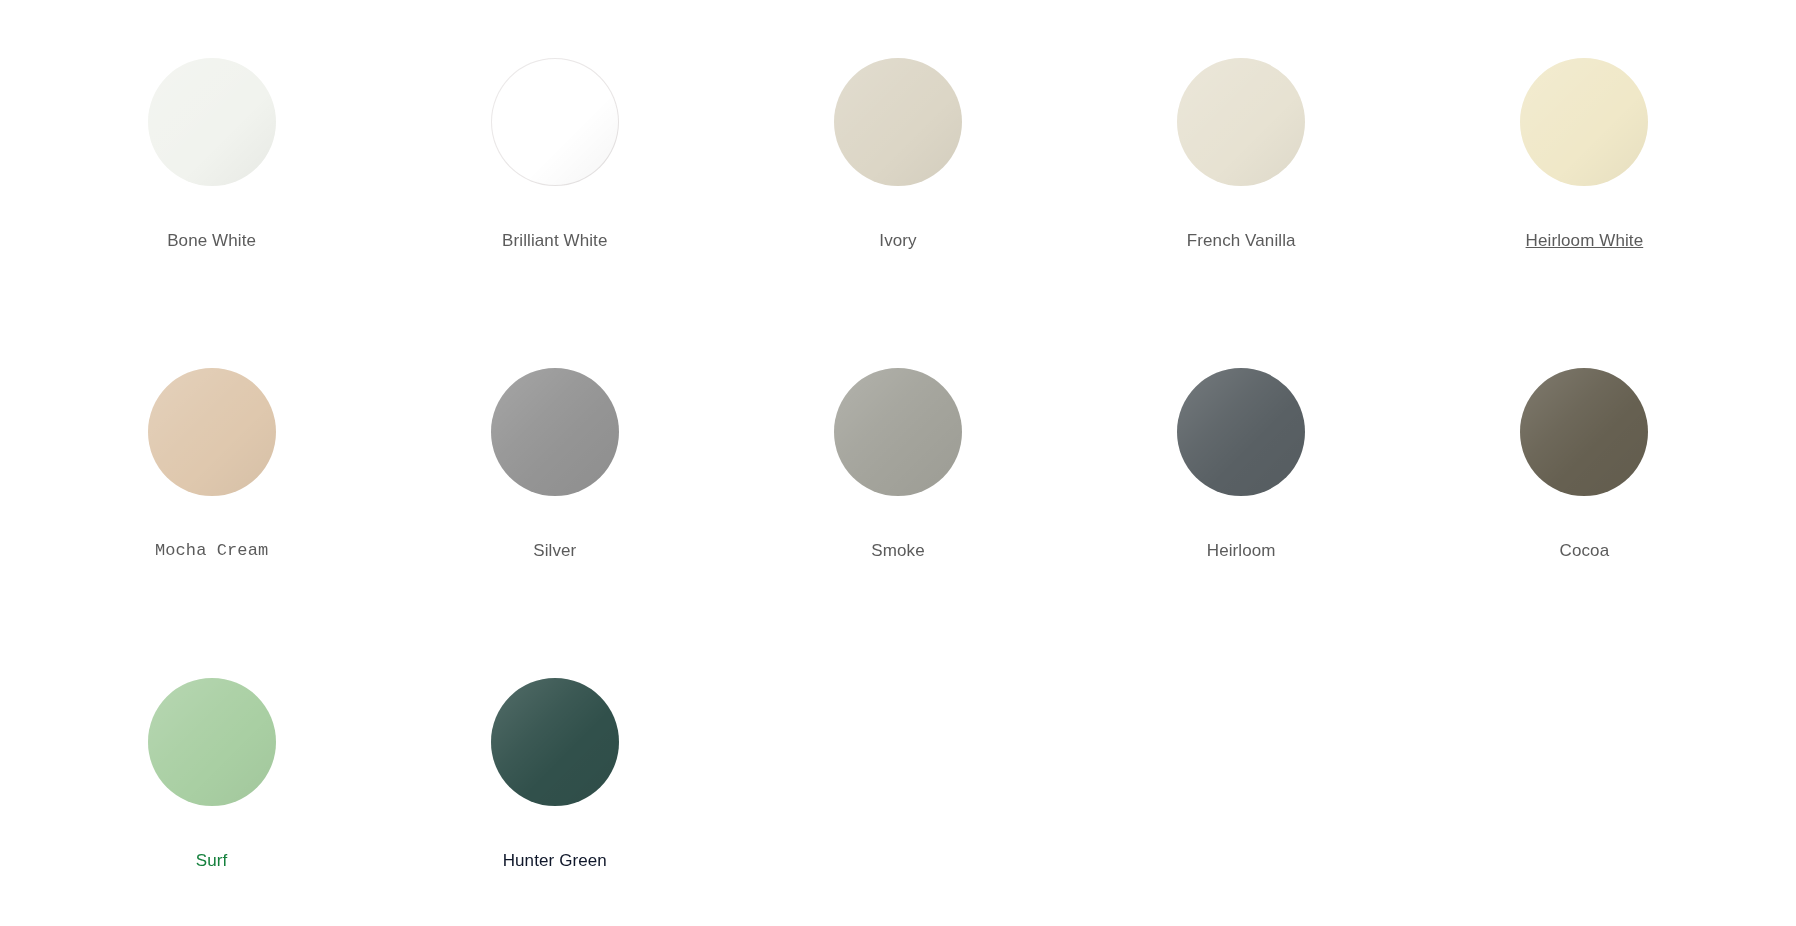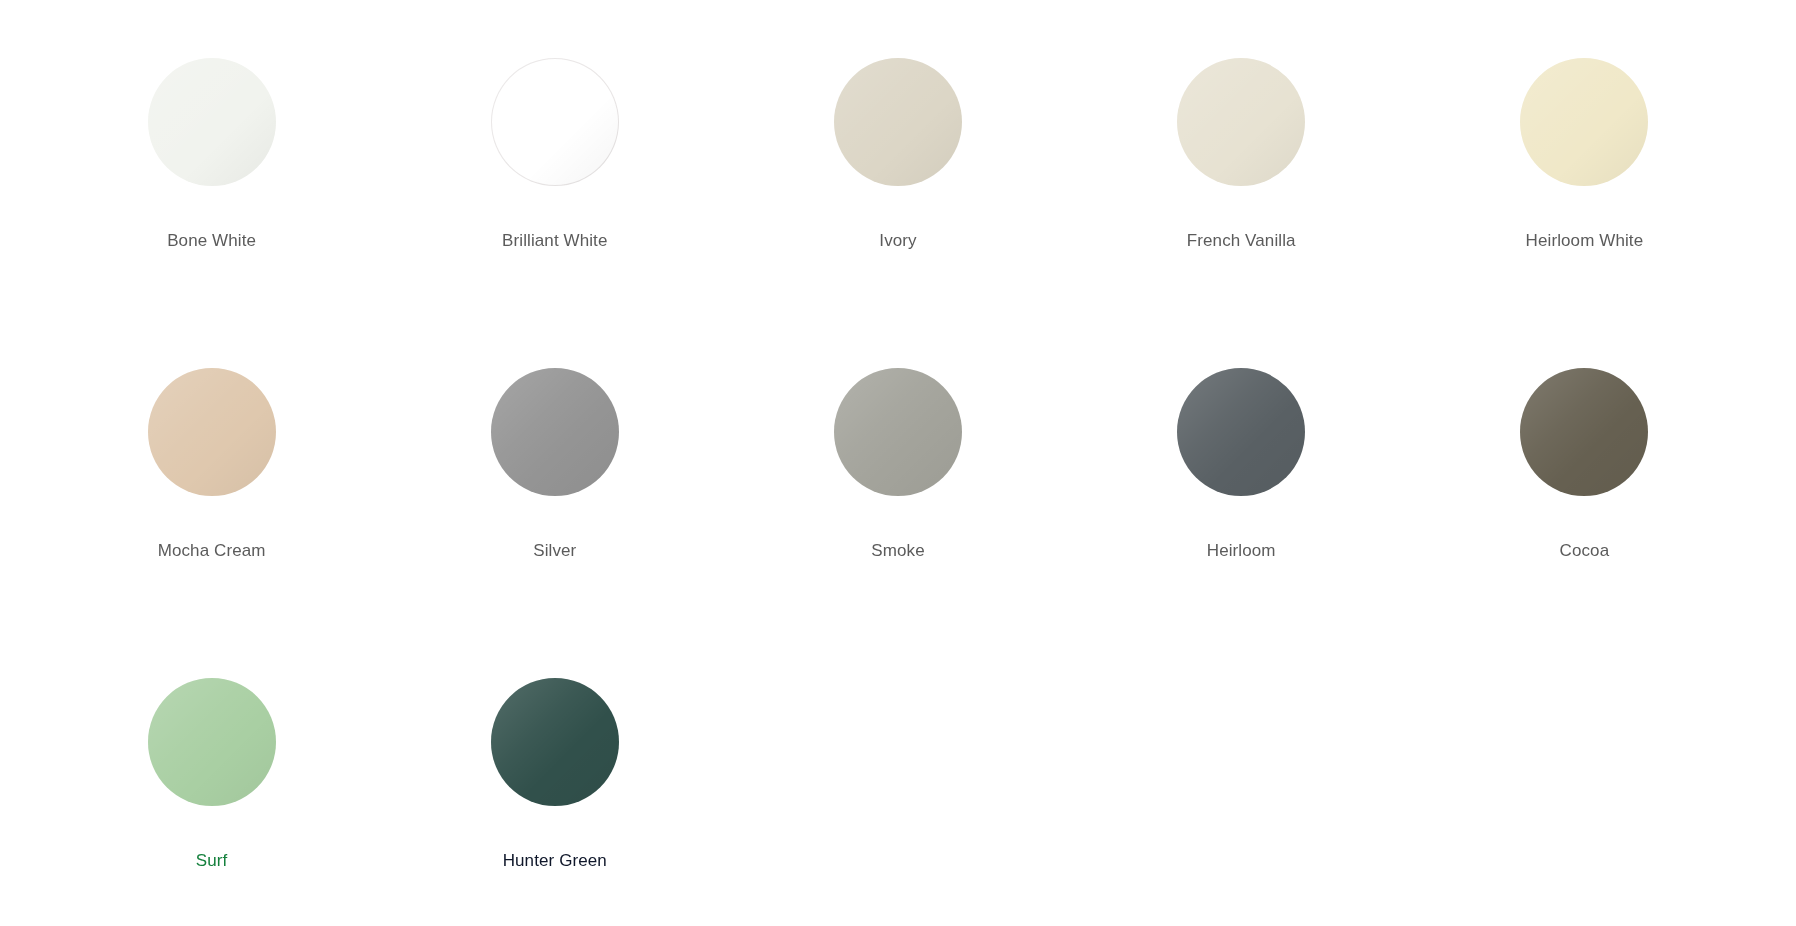--- a/index.html
+++ b/index.html
@@ -85,25 +85,25 @@
     <div class="swatch-cell">
       <div class="swatch-circle" style="background-color: rgb(220, 214, 198);"></div>
       <div class="swatch-label" style="color: rgb(91, 91, 91);">Ivory</div>
     </div>
     <div class="swatch-cell">
       <div class="swatch-circle" style="background-color: rgb(231, 226, 210);"></div>
       <div class="swatch-label" style="color: rgb(91, 91, 91);">French Vanilla</div>
     </div>
     <div class="swatch-cell">
       <div class="swatch-circle" style="background-color: rgb(240, 232, 200);"></div>
-      <div class="swatch-label" style="color: rgb(91, 91, 91);">Heirloom White</div>
+      <div class="swatch-label" style="color: rgb(91, 91, 91); text-decoration: underline;">Heirloom White</div>
     </div>
     <div class="swatch-cell">
       <div class="swatch-circle" style="background-color: rgb(223, 200, 174);"></div>
-      <div class="swatch-label" style="color: rgb(91, 91, 91);">Mocha Cream</div>
+      <div class="swatch-label" style="color: rgb(91, 91, 91); font-family: Liberation Mono, monospace;">Mocha Cream</div>
     </div>
     <div class="swatch-cell">
       <div class="swatch-circle" style="background-color: rgb(148, 148, 148);"></div>
       <div class="swatch-label" style="color: rgb(91, 91, 91);">Silver</div>
     </div>
     <div class="swatch-cell">
       <div class="swatch-circle" style="background-color: rgb(163, 163, 155);"></div>
       <div class="swatch-label" style="color: rgb(91, 91, 91);">Smoke</div>
     </div>
     <div class="swatch-cell">

